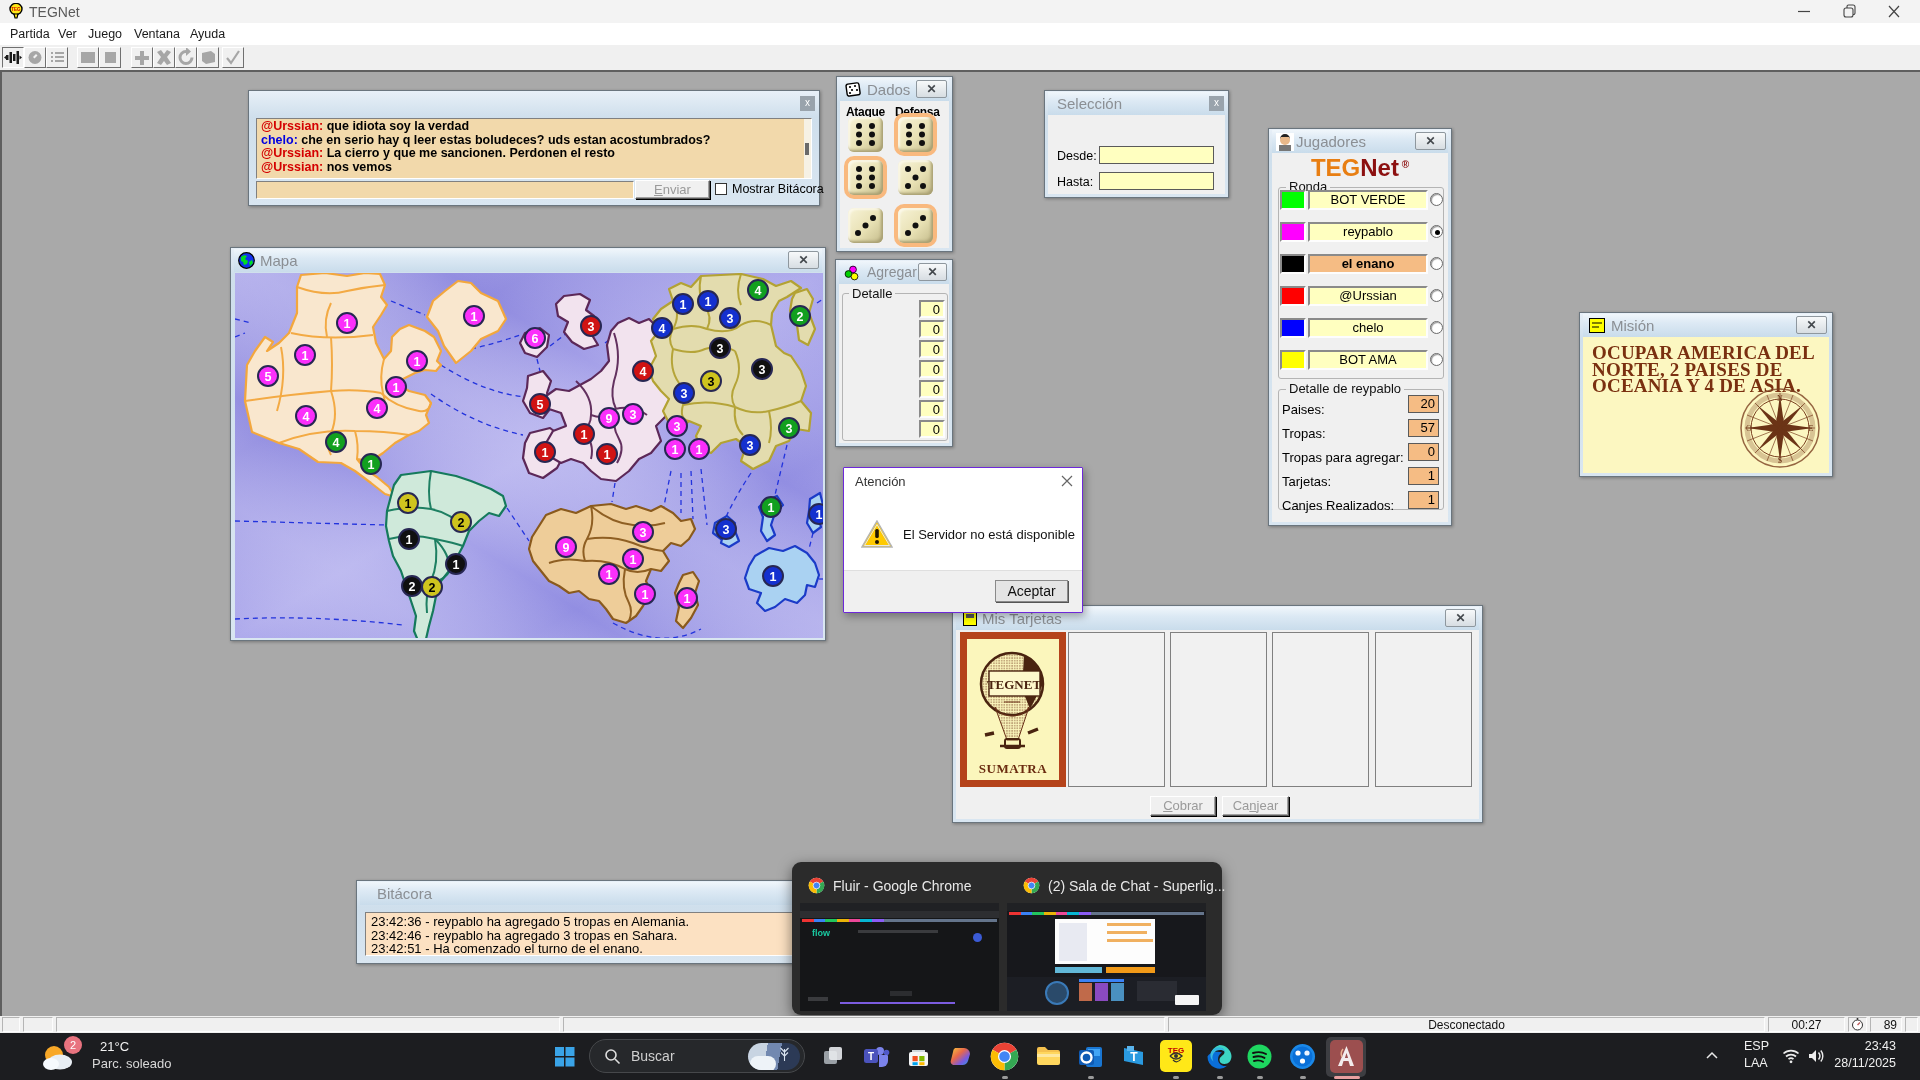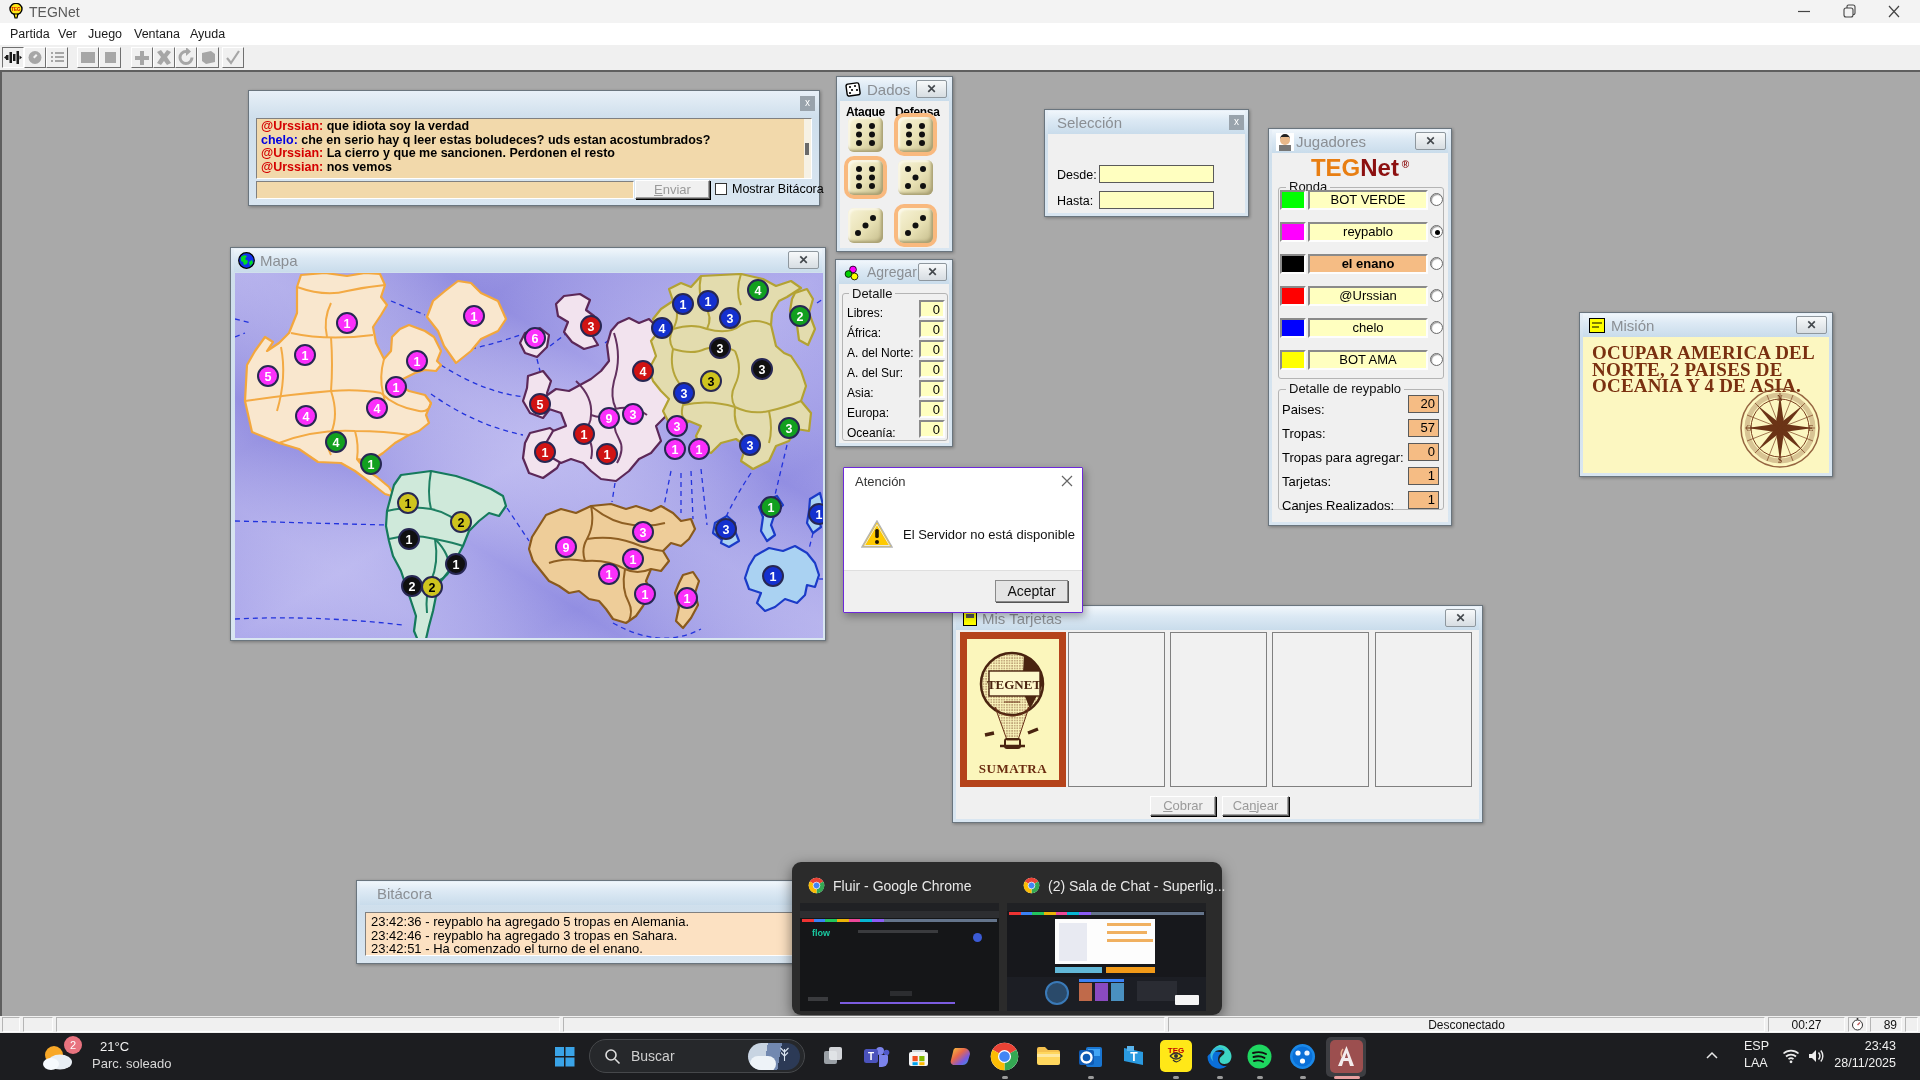--- a/index.html
+++ b/index.html
@@ -228,34 +228,33 @@
       <svg style="position:absolute;left:5px;top:4px;width:16px;height:16px" viewBox="0 0 16 16">
           <circle cx="9" cy="4.5" r="3.4" fill="#ff00ff" stroke="#000" stroke-width="0.8"></circle>
           <circle cx="4.5" cy="9" r="3.4" fill="#00d000" stroke="#000" stroke-width="0.8"></circle>
           <circle cx="10.5" cy="11.5" r="3.4" fill="#ffff00" stroke="#000" stroke-width="0.8"></circle>
         </svg>
     </div>
     <div class="xbig" style="right:5px;width:29px"> ✕</div>
     <div class="wbody">
       <div class="groupbox" style="left:3px;top:9px;width:106px;height:148px"></div>
       <div class="gblabel" style="left:10px;top:2px">Detalle</div>
-      <div style="position:absolute;left:8px;top:19px;font-size:12px;line-height:20px;color:#000;white-space:nowrap">Libres:<br>África:<br>A. del Norte:<br>A. del Sur:<br>Asia:<br>Europa:<br>Oceanía:</div>
       <div style="position:absolute;left:80px;top:16px">
         <div class="ylw fld3d agv">0</div>
           <div class="ylw fld3d agv">0</div>
           <div class="ylw fld3d agv">0</div>
           <div class="ylw fld3d agv">0</div>
           <div class="ylw fld3d agv">0</div>
           <div class="ylw fld3d agv">0</div>
           <div class="ylw fld3d agv">0</div>
       </div>
     </div>
   </div>
 
-  <div class="win" style="left:1044px;top:109px;width:205px;height:108px">
+  <div class="win" style="left:1044px;top:90px;width:185px;height:108px">
     <div class="wtitle">
         <span style="left:9px">Selección</span>
       </div>
     <div class="xsmall" style="right:4px">x</div>
     <div class="wbody">
       <div style="position:absolute;left:9px;top:34px;font-size:12.5px">Desde:</div>
       <div class="ylw" style="position:absolute;left:51px;top:31px;width:115px;height:18px"></div>
       <div style="position:absolute;left:9px;top:60px;font-size:12.5px">Hasta:</div>
       <div class="ylw" style="position:absolute;left:51px;top:57px;width:115px;height:18px"></div>
     </div>

